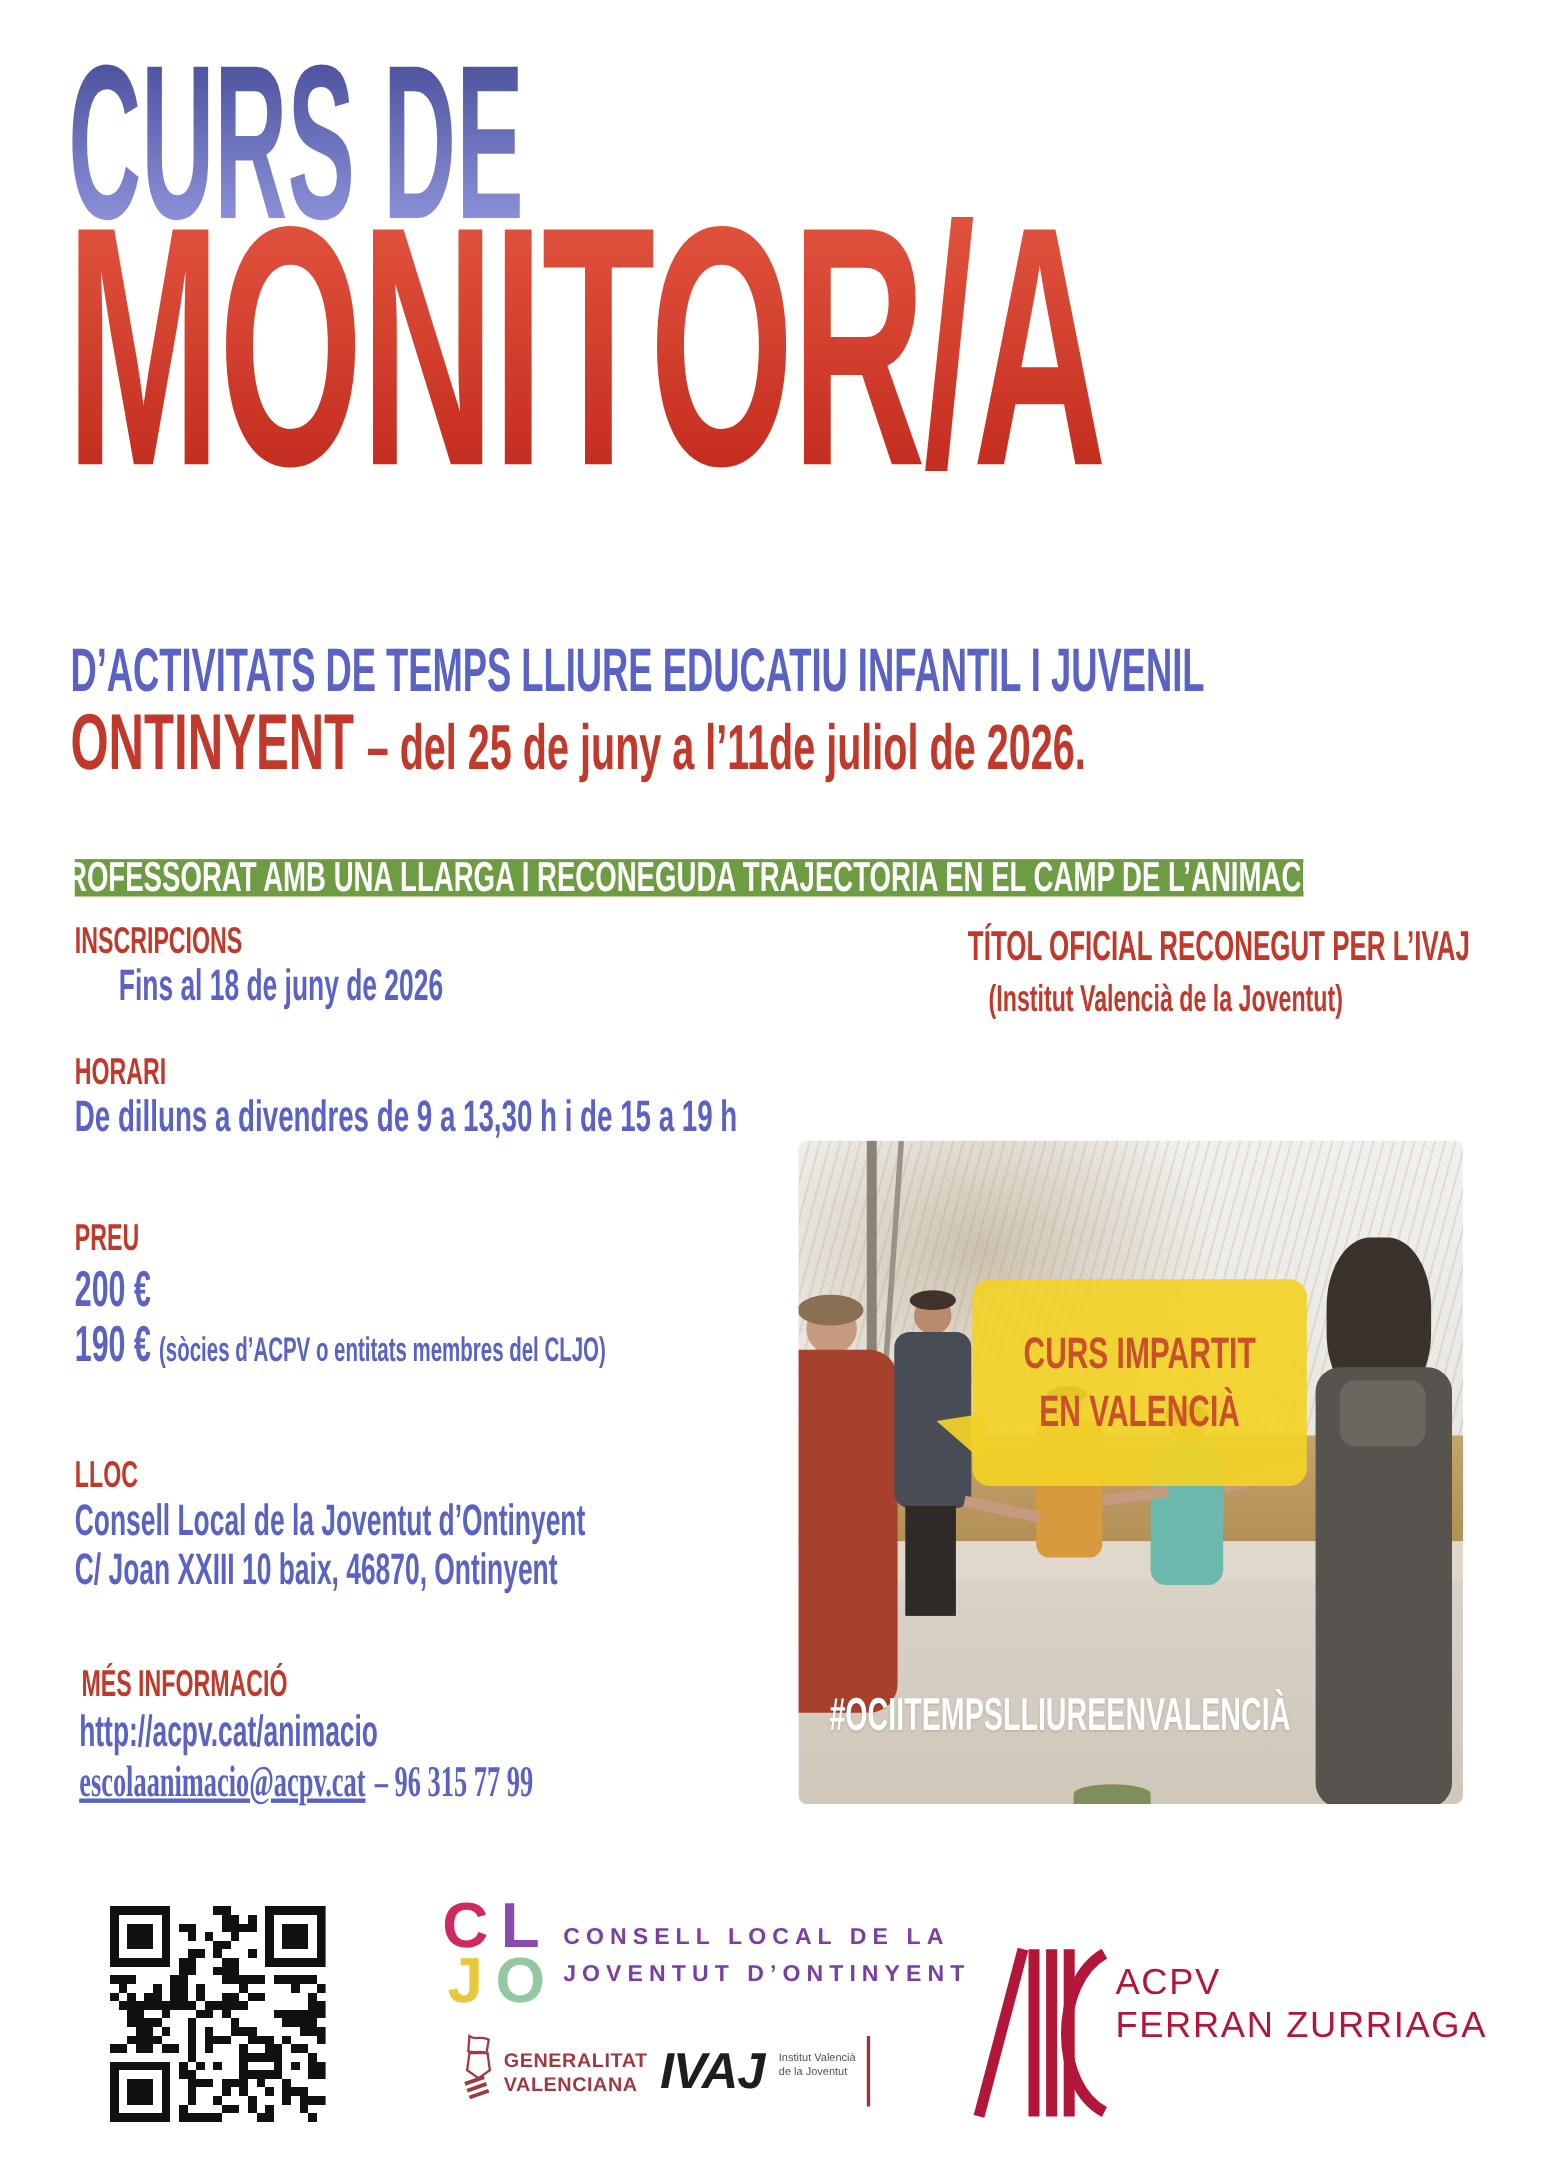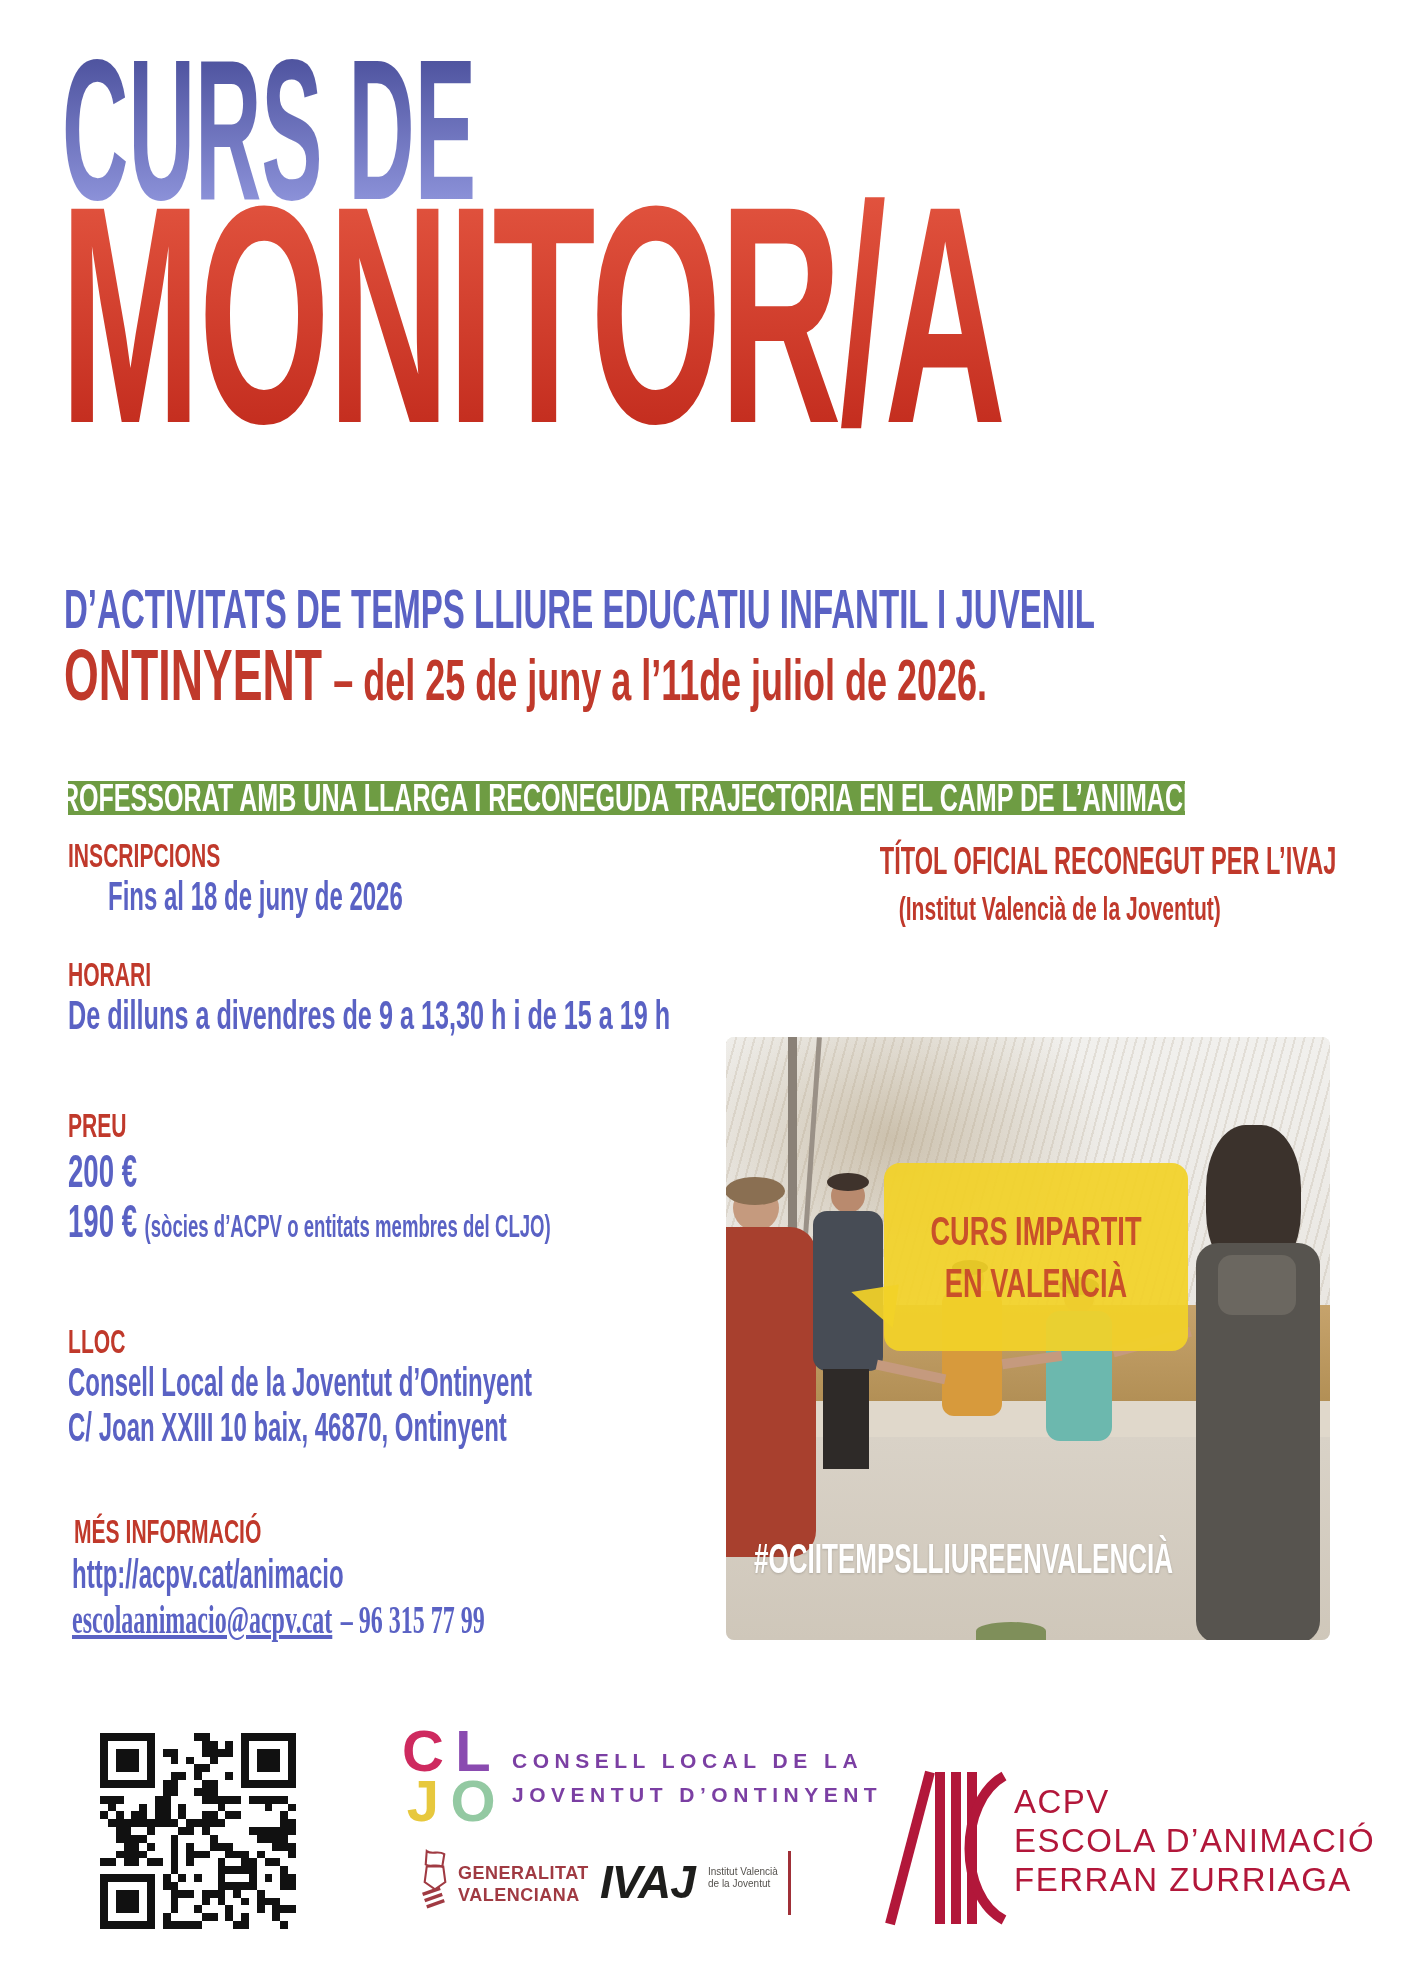--- a/index.html
+++ b/index.html
@@ -522,17 +522,16 @@
     <svg viewBox="0 0 130 160" width="130" height="160" fill="none" stroke="#b2173a" stroke-width="10">
       <path d="M12 156 L52 4"></path>
       <path d="M62 4 L62 156"></path>
       <path d="M78 4 L78 156"></path>
       <path d="M94 4 L94 156"></path>
       <path d="M126 8 C80 34 80 128 126 152"></path>
     </svg>
   </div>
   <div class="abs acpv-text" style="left:1014px;top:1782px;">
     <div>ACPV</div>
-    <div>ESCOLA D’ANIMACIÓ</div>
     <div>FERRAN ZURRIAGA</div>
   </div>
 
 </div>
 
 </body></html>

